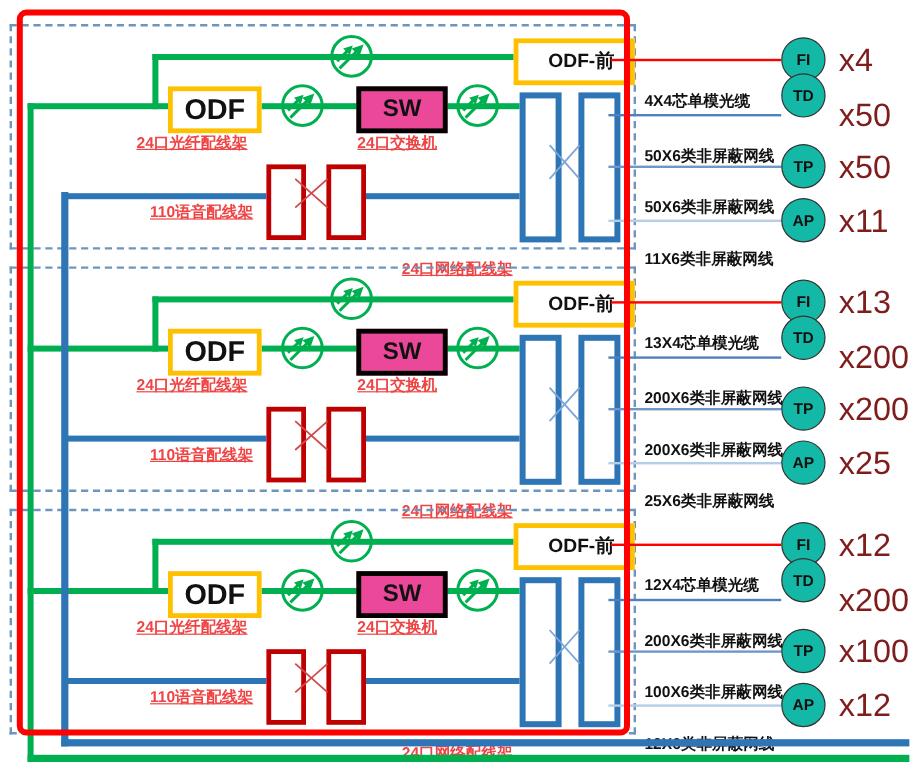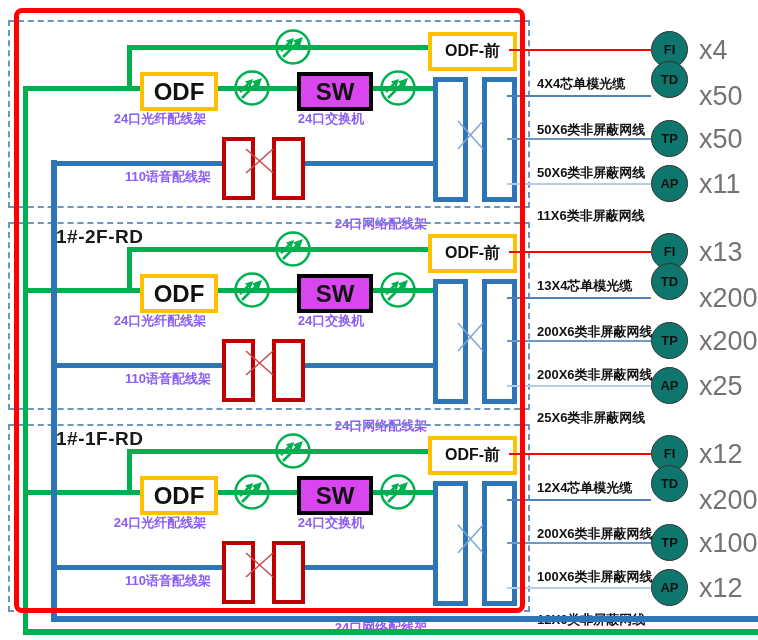--- a/index.html
+++ b/index.html
@@ -24,26 +24,26 @@
   .gline{background:#00b050;height:5px;}
   .gl-upper{left:127px;top:27px;width:335px;}
   .gl-vert{left:127px;top:27px;width:5px;height:46px;}
   .gl-main{left:23px;top:68px;width:415px;}
   .vline{background:#2e75b6;height:5px;top:143px;}
   .vl-left{left:53px;width:172px;}
   .vl-right{left:295px;width:143px;}
 
   .box-odf{left:140px;top:54px;width:70px;height:31px;border:4px solid #ffc000;background:#fff;
     font-size:24px;font-weight:bold;display:flex;align-items:center;justify-content:center;}
-  .box-sw{left:297px;top:54px;width:68px;height:31px;border:4px solid #000;background:#d946ef;
-    font-size:24px;font-weight:bold;display:flex;align-items:center;justify-content:center;}
+  .box-sw{left:297px;top:54px;width:68px;height:31px;border:4px solid #000;background:#ec4899;
+    font-size:20px;font-weight:bold;display:flex;align-items:center;justify-content:center;}
   .box-odf-front{left:428px;top:14px;width:81px;height:31px;border:4px solid #ffc000;background:#fff;
-    font-size:16px;font-weight:bold;display:flex;align-items:center;justify-content:center;}
-
-  .caption{font-size:13px;font-weight:600;color:#8b5cf6;text-align:center;white-space:nowrap;}
+    font-size:16px;font-weight:bold;display:flex;align-items:center;justify-content:center;padding-left:12px;}
+
+  .caption{font-size:13px;font-weight:600;color:#ef4444;text-align:center;white-space:nowrap;text-decoration:underline;}
   .cap-odf{left:100px;top:92px;width:120px;}
   .cap-sw{left:271px;top:92px;width:120px;}
   .cap-voice{left:108px;top:150px;width:120px;}
   .cap-net{left:321px;top:149px;width:120px;margin-top:48px;}
 
   .redbox{top:119px;width:25px;height:55px;border:4px solid #c00000;background:#fff;}
   .redbox.l{left:222px;} .redbox.r{left:272px;}
   .red-x{left:245px;top:129px;}
 
   .bluerect{top:59px;width:25px;height:115px;border:5px solid #2e75b6;background:#fff;}
@@ -51,23 +51,23 @@
   .blue-x{left:457px;top:101px;}
 
   .splice{width:38px;height:38px;}
   .sp-1{left:274px;top:10px;}
   .sp-2{left:233px;top:51px;}
   .sp-3{left:379px;top:51px;}
 
   
   .ep-line{height:2px;left:507px;width:144px;background:#4f81bd;}
   .ep-cable{left:537px;width:120px;font-size:13px;font-weight:600;white-space:nowrap;text-align:left;margin-top:48px;}
-  .ep-circle{left:651px;width:35px;height:35px;border:1.5px solid #333;border-radius:50%;background:#0f766e;
+  .ep-circle{left:651px;width:35px;height:35px;border:1.5px solid #333;border-radius:50%;background:#14b8a6;
     display:flex;align-items:center;justify-content:center;font-size:13px;font-weight:bold;}
-  .ep-count{left:699px;width:60px;font-size:27px;font-weight:400;color:#737373;}
+  .ep-count{left:699px;width:60px;font-size:27px;font-weight:400;color:#7f1d1d;}
   .ep-0 .ep-line{top:31px;left:509px;width:142px;}
   .ep-0 .ep-cable{top:9px;} .ep-0 .ep-circle{top:13px;} .ep-0 .ep-count{top:17px;}
   .ep-1 .ep-line{top:77px;}
   .ep-1 .ep-cable{top:55px;} .ep-1 .ep-circle{top:43px;} .ep-1 .ep-count{top:63px;}
   .ep-2 .ep-line{top:120px;}
   .ep-2 .ep-cable{top:98px;} .ep-2 .ep-circle{top:102px;} .ep-2 .ep-count{top:106px;}
   .ep-3 .ep-line{top:165px;}
   .ep-3 .ep-cable{top:141px;} .ep-3 .ep-circle{top:147px;} .ep-3 .ep-count{top:151px;}
 </style>
 </head>
@@ -156,21 +156,20 @@
         <div class="ep-row ep-3">
     <div class="abs ep-line" style="background: rgb(181, 205, 231);"></div>
     <div class="abs ep-cable">11X6类非屏蔽网线</div>
     <div class="abs ep-circle">AP</div>
     <div class="abs ep-count">x11</div>
   </div>
       </div>
   </div>
     <div class="floor" style="top: 220px;">
     <div class="abs dashed-box"></div>
-    <div class="abs floor-title">1#-2F-RD</div>
 
     <div class="abs gline gl-main"></div>
     <div class="abs gline gl-vert"></div>
     <div class="abs gline gl-upper"></div>
 
     <div class="abs vline vl-left"></div>
     <div class="abs vline vl-right"></div>
 
     <div class="abs box-odf">ODF</div>
     <div class="abs box-sw">SW</div>
@@ -239,21 +238,20 @@
         <div class="ep-row ep-3">
     <div class="abs ep-line" style="background: rgb(181, 205, 231);"></div>
     <div class="abs ep-cable">25X6类非屏蔽网线</div>
     <div class="abs ep-circle">AP</div>
     <div class="abs ep-count">x25</div>
   </div>
       </div>
   </div>
     <div class="floor" style="top: 422px;">
     <div class="abs dashed-box"></div>
-    <div class="abs floor-title">1#-1F-RD</div>
 
     <div class="abs gline gl-main"></div>
     <div class="abs gline gl-vert"></div>
     <div class="abs gline gl-upper"></div>
 
     <div class="abs vline vl-left"></div>
     <div class="abs vline vl-right"></div>
 
     <div class="abs box-odf">ODF</div>
     <div class="abs box-sw">SW</div>

